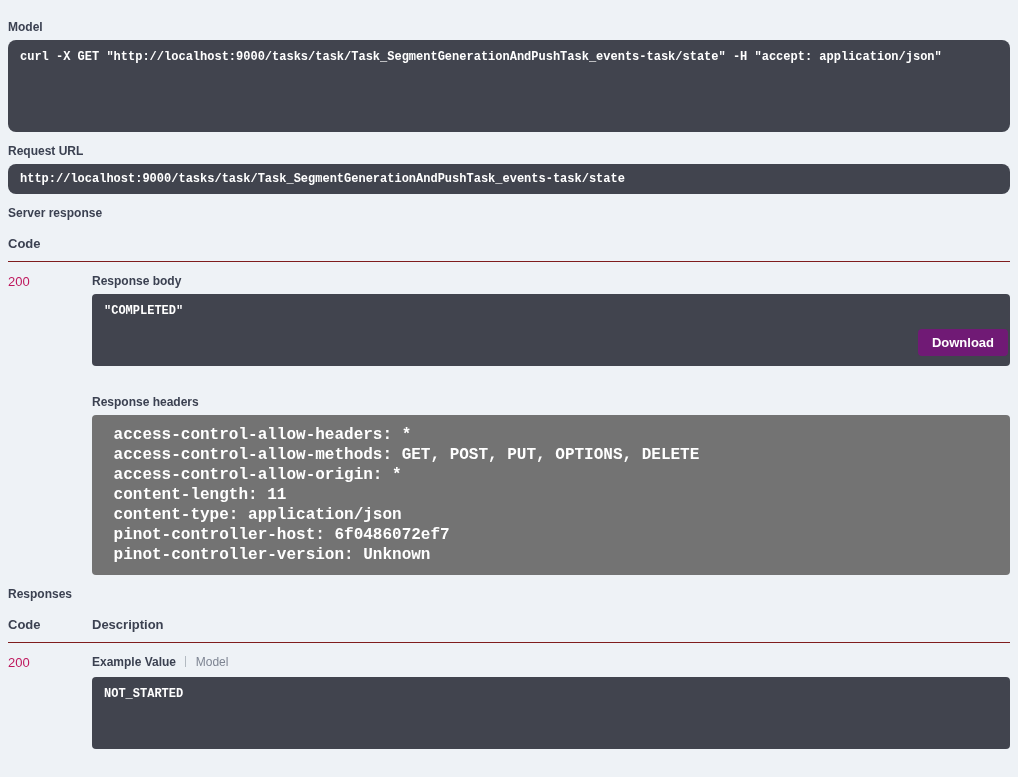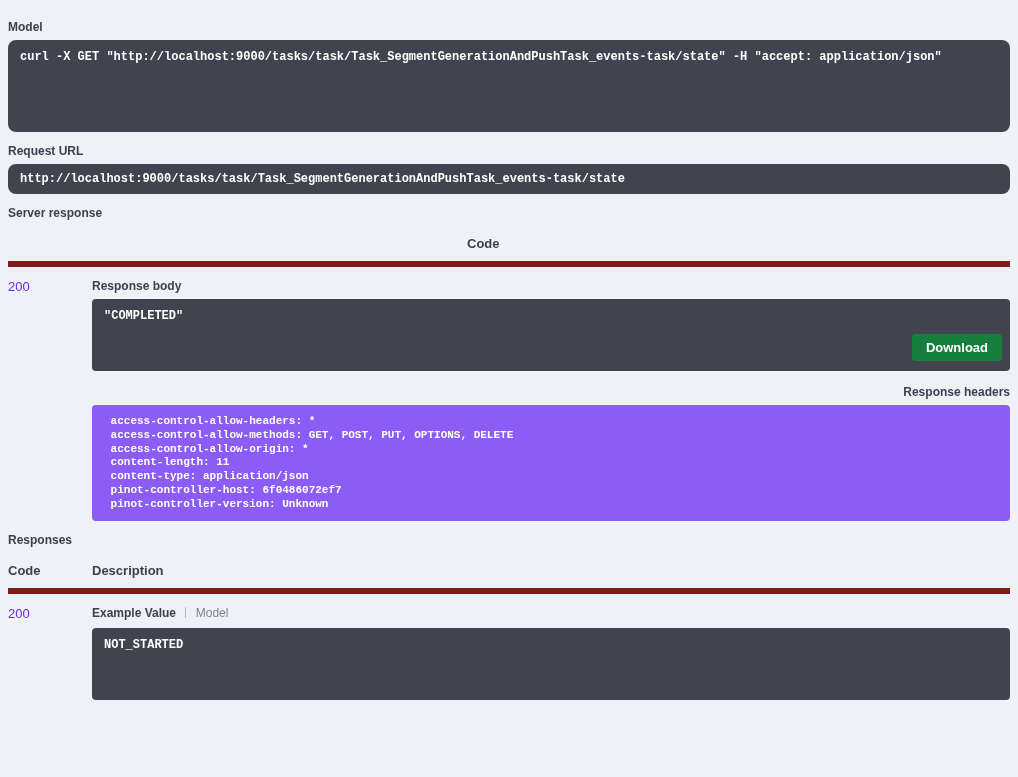--- a/index.html
+++ b/index.html
@@ -27,55 +27,54 @@
     border-radius: 8px;
     padding: 10px 12px;
     white-space: pre;
     overflow-x: auto;
     position: relative;
   }
   .codeblock.tall { min-height: 92px; }
   .codeblock.short { min-height: 28px; padding-top: 8px; padding-bottom: 8px;}
   .download-btn {
     position: absolute;
-    right: 8px;
+    right: 2px;
     bottom: 10px;
-    background: #15803d;
+    background: #701a75;
     color: #fff;
     border: none;
     border-radius: 4px;
     padding: 6px 14px;
     font-size: 13px;
     font-weight: 600;
     cursor: pointer;
   }
   .table-wrap { margin-top: 4px; }
   .table-head {
     display: flex;
     font-weight: 700;
     font-size: 13px;
     color: #3b4151;
     padding: 10px 0 10px 0;
-    border-bottom: 6px solid #7f1d1d;
-    justify-content: center;
+    border-bottom: 1px solid #7f1d1d;
   }
   .col-code { width: 84px; flex: 0 0 84px; }
   .col-details { flex: 1; }
   .table-row {
     display: flex;
     padding-top: 12px;
   }
-  .status-code { font-size: 13px; color: #6d28d9; }
+  .status-code { font-size: 13px; color: #be185d; }
   .inner-label {
     font-size: 12px;
     font-weight: 700;
     color: #3b4151;
     margin-bottom: 6px;
   }
-  .inner-label.mt { margin-top: 14px; text-align: right; }
+  .inner-label.mt { margin-top: 29px; }
   .desc-text {
     font-size: 16px;
     color: #3b4151;
     font-weight: 400;
     margin-bottom: 10px;
   }
   .example-toggle {
     font-size: 12px;
     color: #3b4151;
     margin-bottom: 8px;
@@ -88,24 +87,24 @@
     background: #b3bac1;
     margin: 0 6px;
     vertical-align: -1px;
   }
   .example-toggle .inactive {
     color: #7d8492;
     font-weight: 400;
     cursor: pointer;
   }
   .headers-block {
-    background: #8b5cf6;
+    background: #737373;
     color: #ffffff;
     font-family: "Courier New", Courier, monospace;
-    font-size: 11px;
+    font-size: 16px;
     font-weight: 600;
     border-radius: 4px;
     padding: 10px 12px;
     white-space: pre;
     line-height: 1.25;
   }
   .resp-body-block {
     background: #41444e;
     color: #ffffff;
     font-family: "Courier New", Courier, monospace;

